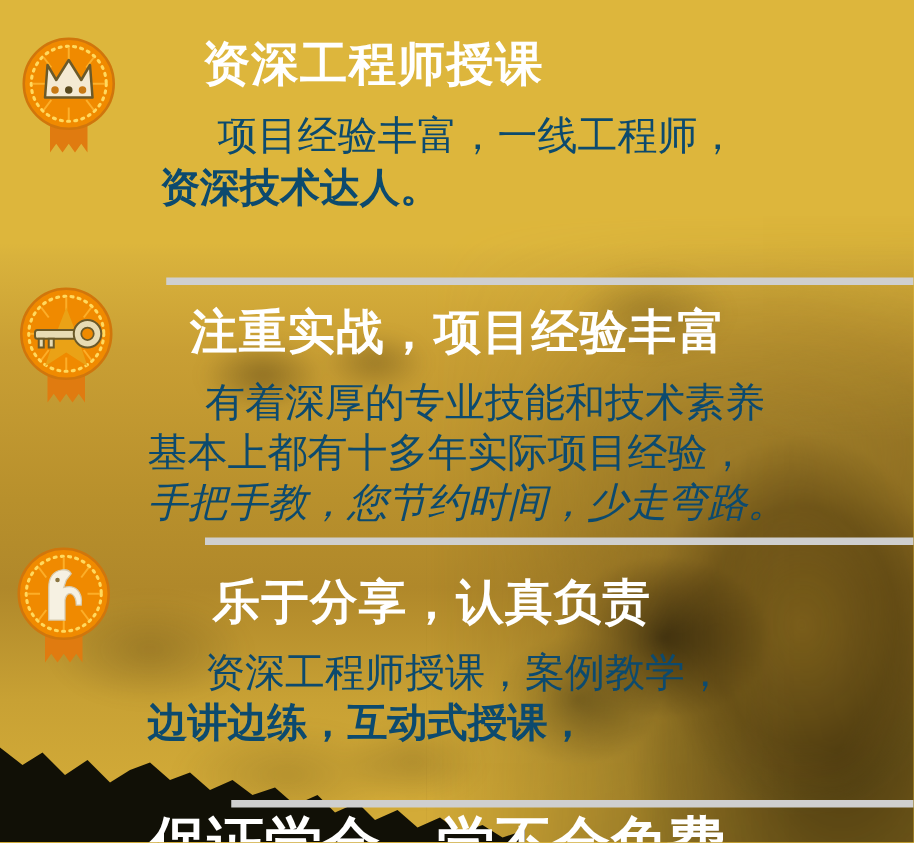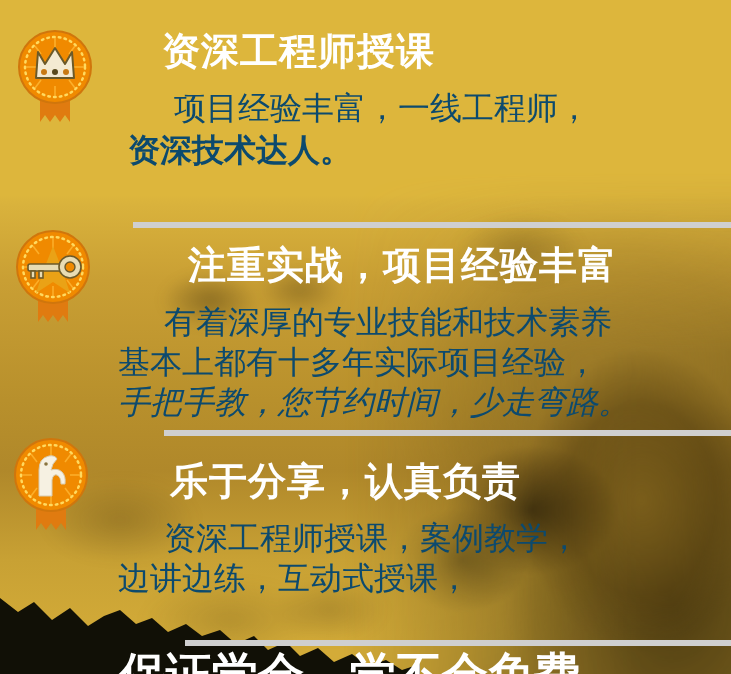--- a/index.html
+++ b/index.html
@@ -232,21 +232,21 @@
           <g fill="#e8dcb4" stroke="#6b5a2a" stroke-width="1.6">
             <rect x="18" y="38" width="34" height="7" rx="2"></rect>
             <rect x="21" y="45" width="4" height="7"></rect>
             <rect x="29" y="45" width="4" height="7"></rect>
             <circle cx="60" cy="41" r="11"></circle>
           </g>
           <circle cx="60" cy="41" r="5" fill="#f08a00" stroke="#6b5a2a" stroke-width="1.4"></circle>
         </svg>
       </div>
 
-      <h2 class="heading" style="left:188px; top:242px;text-align:right;">注重实战，项目经验丰富</h2>
+      <h2 class="heading" style="left:152px; top:242px;text-align:right;">注重实战，项目经验丰富</h2>
 
       <div class="body-text" style="left:118px; top:302px;">
         <span class="indent"></span><span>有着深厚的专业技能和技术素养</span>
       </div>
       <div class="body-text" style="left:118px; top:342px;">
         <span>基本上都有十多年实际项目经验，</span>
       </div>
       <div class="body-text" style="left:118px; top:382px;font-style:italic;">
         <span>手把手教，您节约时间，少走弯路。</span>
       </div>
@@ -278,21 +278,21 @@
                    L44,62 Z" fill="#f6f1e2" stroke="#d6cbb0" stroke-width="1"></path>
           <circle cx="38" cy="30" r="1.8" fill="#8a7540"></circle>
         </svg>
       </div>
 
       <h2 class="heading" style="left:170px; top:458px;">乐于分享，认真负责</h2>
 
       <div class="body-text" style="left:118px; top:518px;">
         <span class="indent"></span><span>资深工程师授课，案例教学，</span>
       </div>
-      <div class="body-text" style="left:118px; top:558px;">
+      <div class="body-text" style="left:118px; top:558px;font-weight:bold;">
         <span>边讲边练，互动式授课，</span>
       </div>
     </div>
 
     <div class="divider" style="left:185px; top:640px; width:546px;"></div>
 
     <div class="bottom-headline">保证学会，学不会免费</div>
 
   </div>
 </div>

